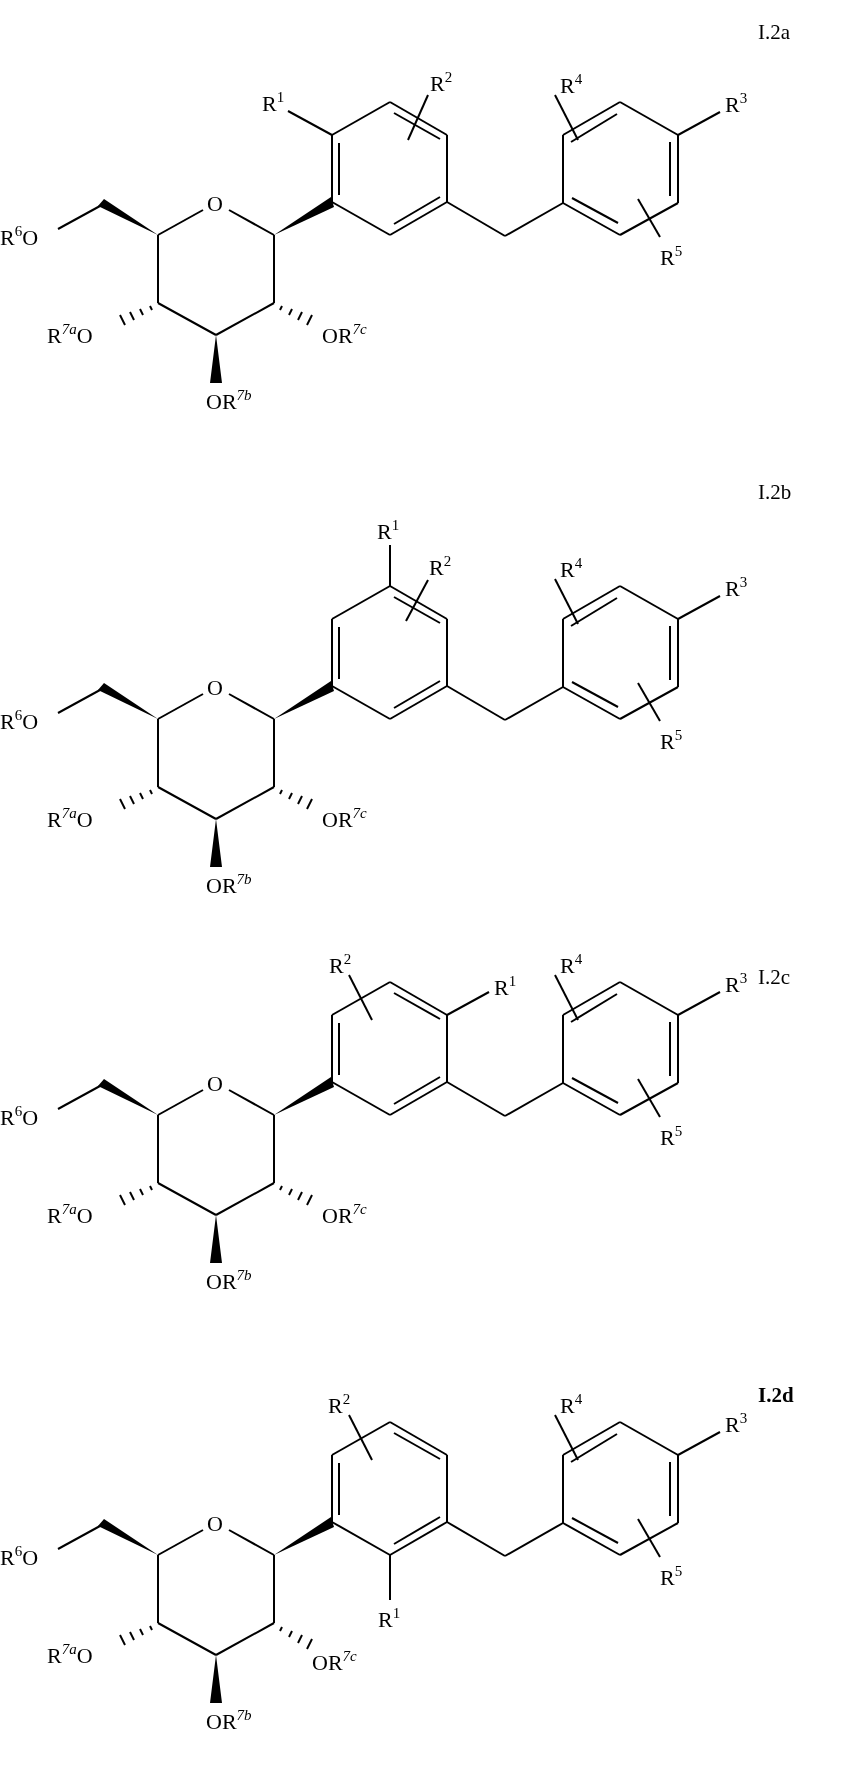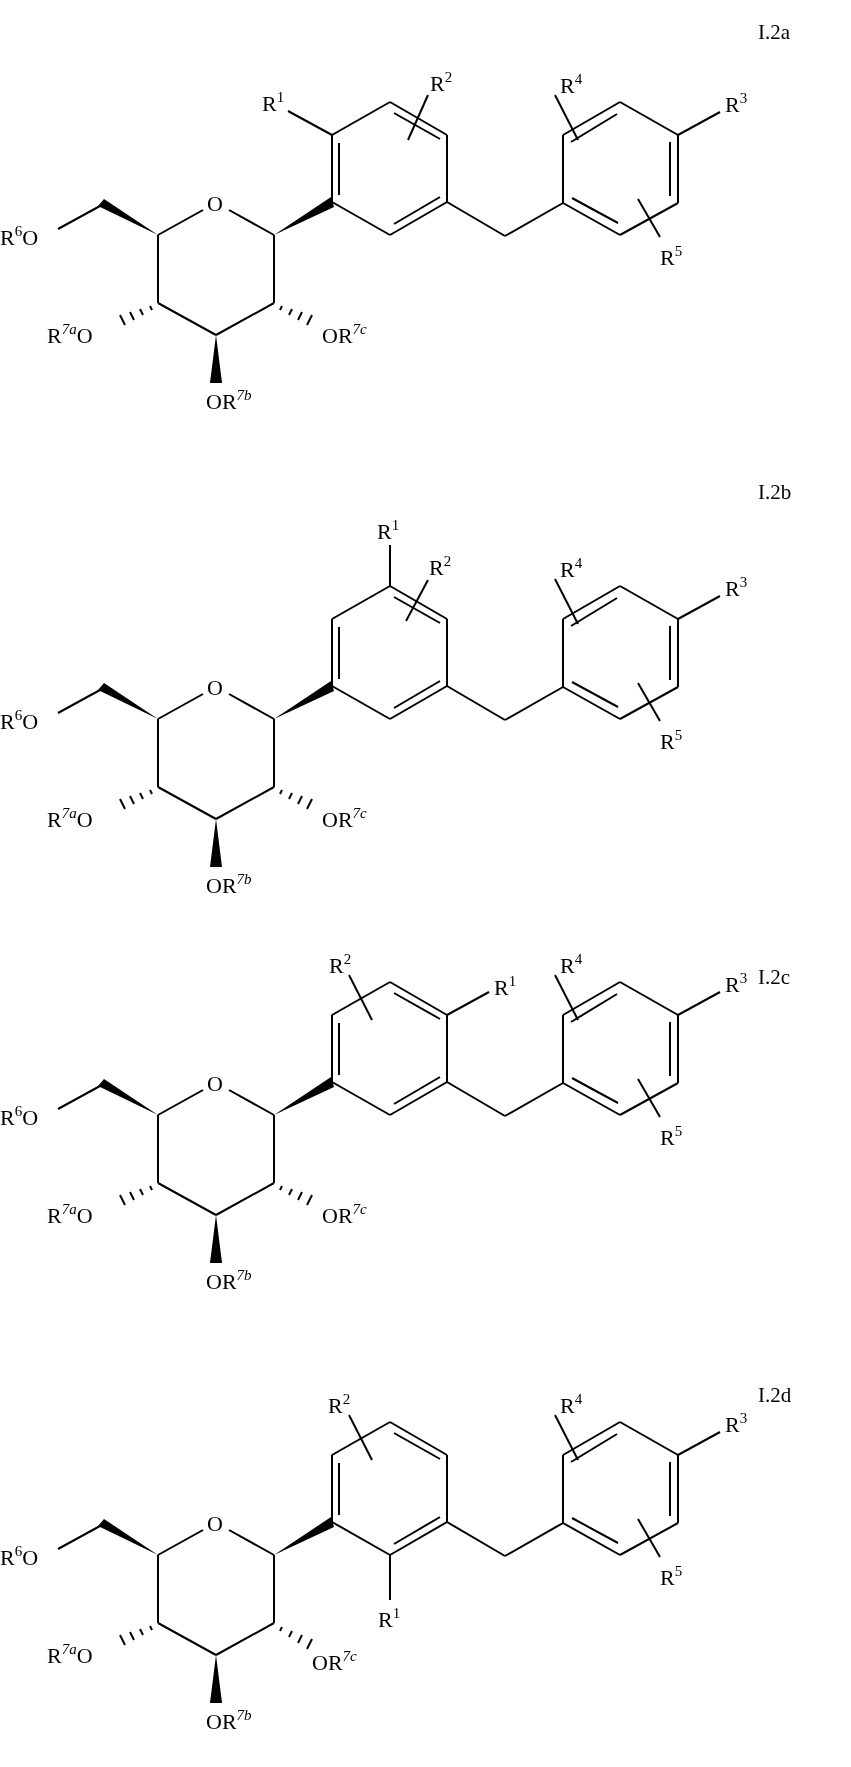--- a/index.html
+++ b/index.html
@@ -214,21 +214,21 @@
     <text x="322" y="383" font-size="22"><tspan>OR</tspan><tspan dy="-9" font-size="15" font-style="italic">7c</tspan></text>
     <text x="494" y="155" font-size="22"><tspan>R</tspan><tspan dy="-9" font-size="15">1</tspan></text>
     <text x="329" y="133" font-size="22"><tspan>R</tspan><tspan dy="-9" font-size="15">2</tspan></text>
     <text x="725" y="152" font-size="22"><tspan>R</tspan><tspan dy="-9" font-size="15">3</tspan></text>
     <text x="560" y="133" font-size="22"><tspan>R</tspan><tspan dy="-9" font-size="15">4</tspan></text>
     <text x="660" y="305" font-size="22"><tspan>R</tspan><tspan dy="-9" font-size="15">5</tspan></text>
   </svg>
 </div>
 
 <div class="panel" style="top:1320px;height:447px;">
-  <div class="cpd-label" style="left:758px;top:63px;">I.2d</div>
+  <div class="cpd-label" style="left:758px;top:63px;font-weight:bold;">I.2d</div>
   <svg width="851" height="447" viewBox="0 34 851 447">
     <g stroke="#000" stroke-width="2" fill="none">
       <line x1="158" y1="269" x2="203" y2="244"></line>
       <line x1="229" y1="244" x2="274" y2="269"></line>
       <line x1="274" y1="269" x2="274" y2="337"></line>
       <line x1="274" y1="337" x2="216" y2="369"></line>
       <line x1="216" y1="369" x2="158" y2="337"></line>
       <line x1="158" y1="337" x2="158" y2="269"></line>
       <line x1="100" y1="240" x2="58" y2="263"></line>
 

